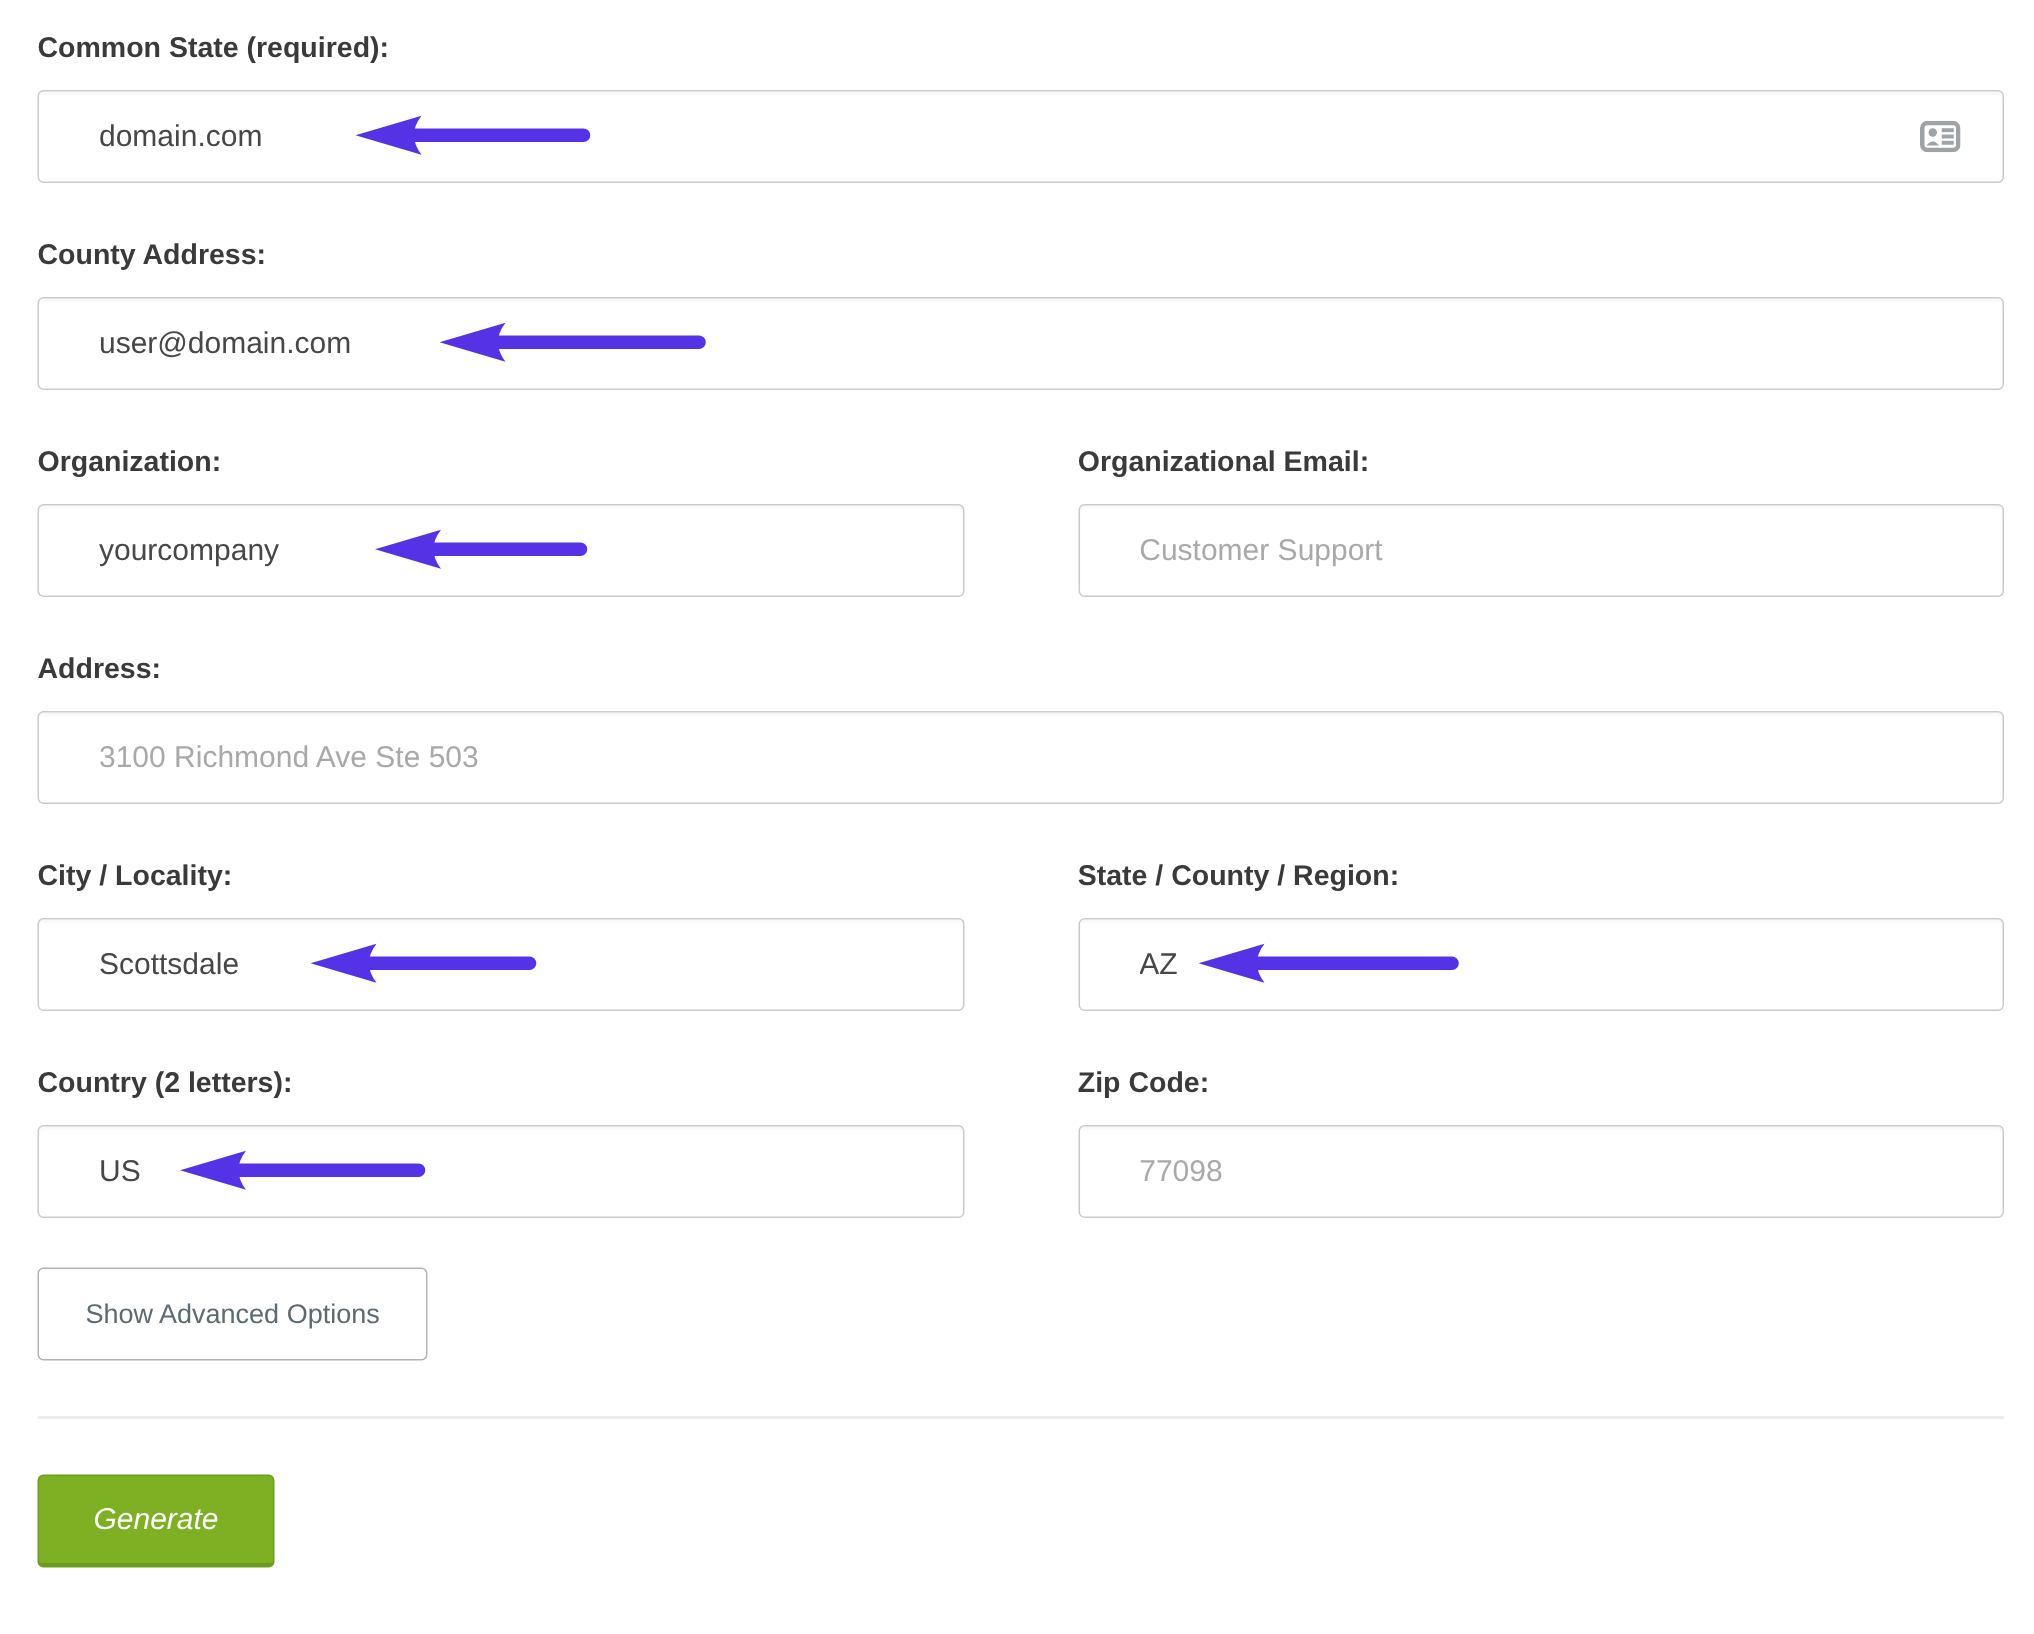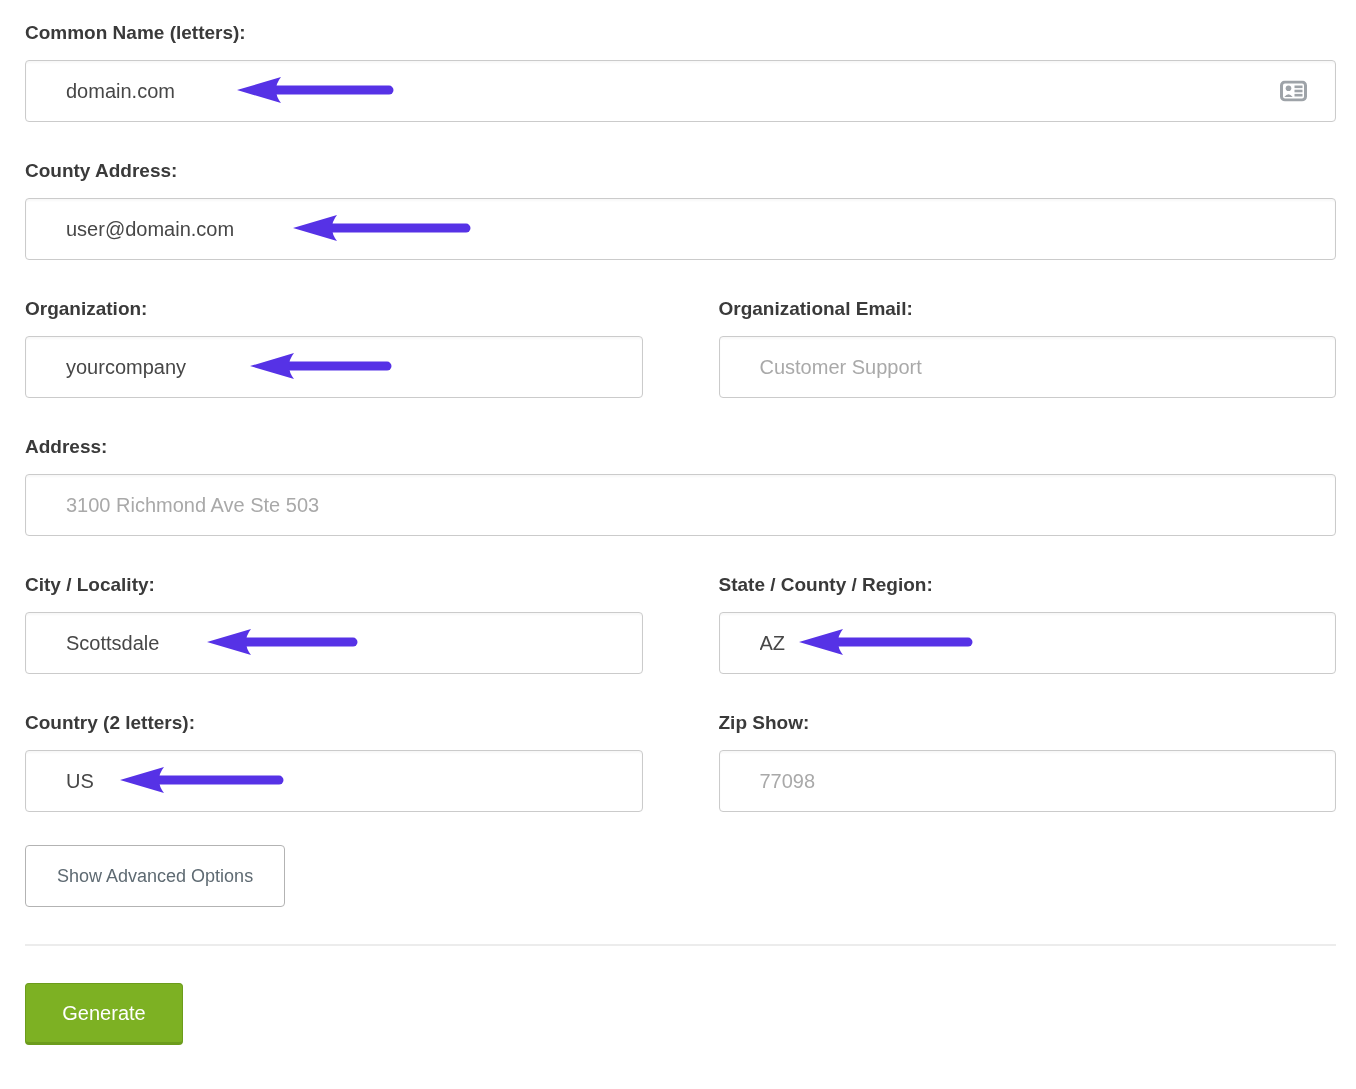--- a/index.html
+++ b/index.html
@@ -82,30 +82,31 @@
     min-width: 158px;
     padding: 0 28px;
     background: var(--generate-bg, #7db123);
     border: 1px solid var(--generate-border, #6c9c1c);
     border-bottom-width: 3px;
     border-radius: 4px;
     font-size: 20px;
     color: var(--generate-text, #ffffff);
     font-family: inherit;
     cursor: pointer;
+    font-style: italic;
   }
 </style>
 </head>
 <body>
 
 <div class="page">
 
   
   <div class="field">
-    <label class="f-label">Common Name (letters):</label>
+    <label class="f-label">Common State (required):</label>
     <div class="input-wrap">
       <input class="text-input" type="text" value="domain.com" style="">
       <svg class="arrow" width="160" height="30" style="left:210px" viewBox="0 0 160 30">
           <line x1="36" y1="15" x2="154" y2="15" stroke="#5632E6" stroke-width="9" stroke-linecap="round"></line>
           <path d="M2 15 L46 2 Q36 15 46 28 Z" fill="#5632E6"></path>
         </svg>
       <svg class="card-icon" width="27" height="21" viewBox="0 0 27 21">
         <rect x="1.5" y="1.5" width="24" height="18" rx="3.5" fill="none" stroke="currentColor" stroke-width="3"></rect>
         <circle cx="8.5" cy="7.8" r="2.8" fill="currentColor"></circle>
         <path d="M4.3 16.5 Q8.5 11 12.7 16.5 Z" fill="currentColor"></path>
@@ -186,21 +187,21 @@
       <label class="f-label">Country (2 letters):</label>
       <div class="input-wrap">
         <input class="text-input" type="text" value="US" style="">
         <svg class="arrow" width="167" height="30" style="left:93px" viewBox="0 0 167 30">
             <line x1="36" y1="15" x2="161" y2="15" stroke="#5632E6" stroke-width="9" stroke-linecap="round"></line>
             <path d="M2 15 L46 2 Q36 15 46 28 Z" fill="#5632E6"></path>
           </svg>
       </div>
     </div>
     <div class="col">
-      <label class="f-label">Zip Show:</label>
+      <label class="f-label">Zip Code:</label>
       <div class="input-wrap">
         <input class="text-input" type="text" placeholder="77098" style="">
       </div>
     </div>
   </div>
 
   <button class="advanced-btn">Show Advanced Options</button>
 
   <hr class="divider">
 

